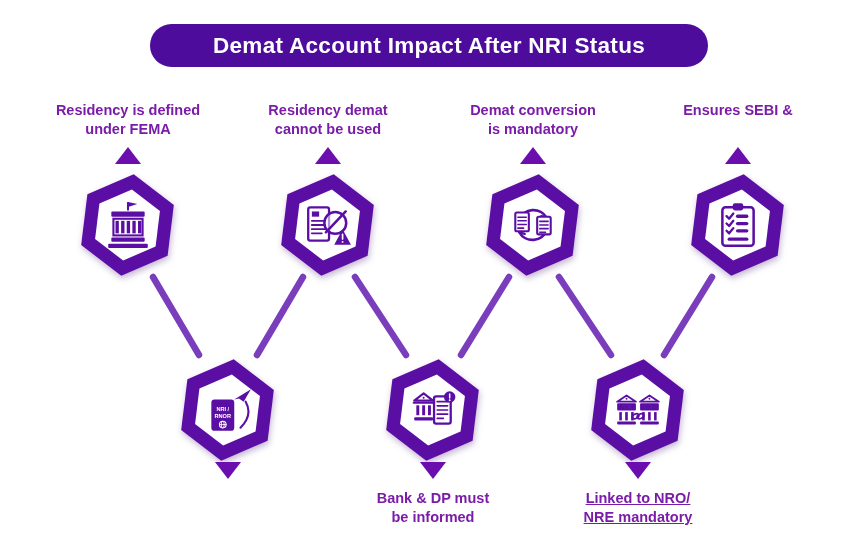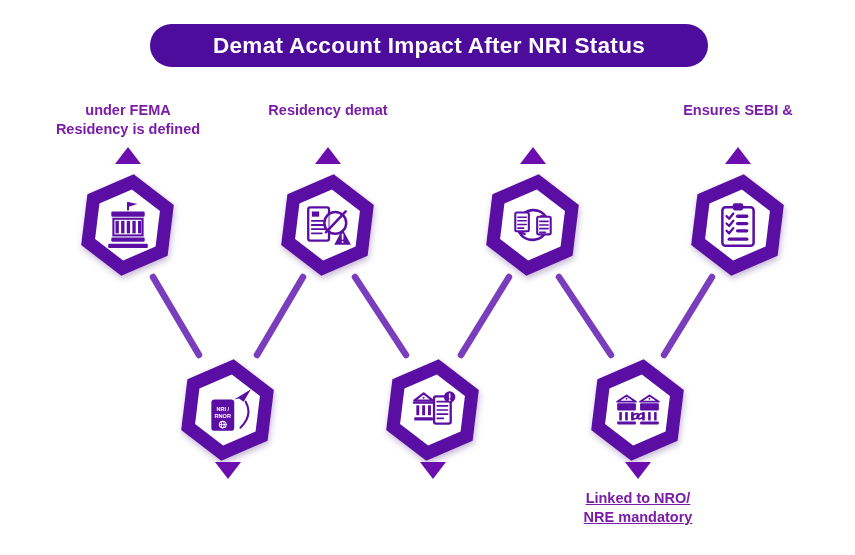--- a/index.html
+++ b/index.html
@@ -50,22 +50,22 @@
       <line x1="153" y1="277" x2="199" y2="355"></line>
       <line x1="303" y1="277" x2="257" y2="355"></line>
       <line x1="355" y1="277" x2="406" y2="355"></line>
       <line x1="509" y1="277" x2="461" y2="355"></line>
       <line x1="559" y1="277" x2="611" y2="355"></line>
       <line x1="712" y1="277" x2="664" y2="355"></line>
     </g>
   </svg>
 
   <div class="label" style="left:18px;top:101px;">
+    <span>Residency is defined</span>
     <span>under FEMA</span>
-    <span>Residency is defined</span>
   </div>
   <div class="tri up" style="left:115px;top:147px;"></div>
   <div class="hexwrap" style="left:80px;top:172px;">
     <svg class="hexbg" width="95" height="106" viewBox="0 0 100 112">
       <g transform="rotate(7 50 56)">
         <polygon points="50,2 96,29 96,83 50,110 4,83 4,29" fill="#5A0EA3"></polygon>
         <polygon points="50,18.2 82.2,37.1 82.2,74.9 50,93.8 17.8,74.9 17.8,37.1" fill="#ffffff"></polygon>
       </g>
     </svg>
     <svg class="icon" width="50" height="50" viewBox="0 0 48 48">
@@ -80,20 +80,21 @@
         <rect x="28.2" y="20" width="3.2" height="12" stroke="none"></rect>
         <rect x="33.6" y="20" width="3.2" height="12" stroke="none"></rect>
         <rect x="8" y="36" width="32" height="4" rx="1" stroke="none"></rect>
         <rect x="5" y="42" width="38" height="4" rx="1" stroke="none"></rect>
       </g>
     </svg>
   </div>
 
   <div class="label" style="left:218px;top:101px;">
     <span>Residency demat</span>
+    <span>cannot be used</span>
   </div>
   <div class="tri up" style="left:315px;top:147px;"></div>
   <div class="hexwrap" style="left:280px;top:172px;">
     <svg class="hexbg" width="95" height="106" viewBox="0 0 100 112">
       <g transform="rotate(7 50 56)">
         <polygon points="50,2 96,29 96,83 50,110 4,83 4,29" fill="#5A0EA3"></polygon>
         <polygon points="50,18.2 82.2,37.1 82.2,74.9 50,93.8 17.8,74.9 17.8,37.1" fill="#ffffff"></polygon>
       </g>
     </svg>
     <svg class="icon" width="50" height="50" viewBox="0 0 48 48">
@@ -106,20 +107,24 @@
         <line x1="8.5" y1="32" x2="18" y2="32" stroke-width="1.8"></line>
         <circle cx="31" cy="22" r="10.5" stroke-width="2.4" fill="#ffffff" fill-opacity="0.55"></circle>
         <line x1="22" y1="31" x2="41" y2="11" stroke-width="2.4"></line>
         <path d="M38,28 L46,43 L30,43 Z" fill="#5A0EA3" stroke="none"></path>
         <line x1="38" y1="33" x2="38" y2="37.5" stroke="#ffffff" stroke-width="1.6"></line>
         <circle cx="38" cy="40.2" r="0.9" fill="#ffffff" stroke="none"></circle>
       </g>
     </svg>
   </div>
 
+  <div class="label" style="left:423px;top:101px;">
+    <span>Demat conversion</span>
+    <span>is mandatory</span>
+  </div>
   <div class="tri up" style="left:520px;top:147px;"></div>
   <div class="hexwrap" style="left:485px;top:172px;">
     <svg class="hexbg" width="95" height="106" viewBox="0 0 100 112">
       <g transform="rotate(7 50 56)">
         <polygon points="50,2 96,29 96,83 50,110 4,83 4,29" fill="#5A0EA3"></polygon>
         <polygon points="50,18.2 82.2,37.1 82.2,74.9 50,93.8 17.8,74.9 17.8,37.1" fill="#ffffff"></polygon>
       </g>
     </svg>
     <svg class="icon" width="50" height="50" viewBox="0 0 48 48">
       <g stroke="#5A0EA3" fill="none" stroke-linecap="round" stroke-linejoin="round">
@@ -211,20 +216,24 @@
         <line x1="28" y1="24" x2="38" y2="24" stroke-width="1.6"></line>
         <line x1="28" y1="28" x2="38" y2="28" stroke-width="1.6"></line>
         <line x1="28" y1="32" x2="34" y2="32" stroke-width="1.6"></line>
         <circle cx="40" cy="11.5" r="5.5" fill="#5A0EA3" stroke="none"></circle>
         <line x1="40" y1="8.6" x2="40" y2="12.4" stroke="#ffffff" stroke-width="1.4"></line>
         <circle cx="40" cy="14.6" r="0.9" fill="#ffffff" stroke="none"></circle>
       </g>
     </svg>
   </div>
   <div class="tri down" style="left:420px;top:462px;"></div>
+  <div class="label" style="left:323px;top:489px;">
+    <span>Bank &amp; DP must</span>
+    <span>be informed</span>
+  </div>
 
   <div class="hexwrap" style="left:590px;top:357px;">
     <svg class="hexbg" width="95" height="106" viewBox="0 0 100 112">
       <g transform="rotate(7 50 56)">
         <polygon points="50,2 96,29 96,83 50,110 4,83 4,29" fill="#5A0EA3"></polygon>
         <polygon points="50,18.2 82.2,37.1 82.2,74.9 50,93.8 17.8,74.9 17.8,37.1" fill="#ffffff"></polygon>
       </g>
     </svg>
     <svg class="icon" width="50" height="50" viewBox="0 0 48 48">
       <g stroke="#5A0EA3" fill="none" stroke-linecap="round" stroke-linejoin="round">

